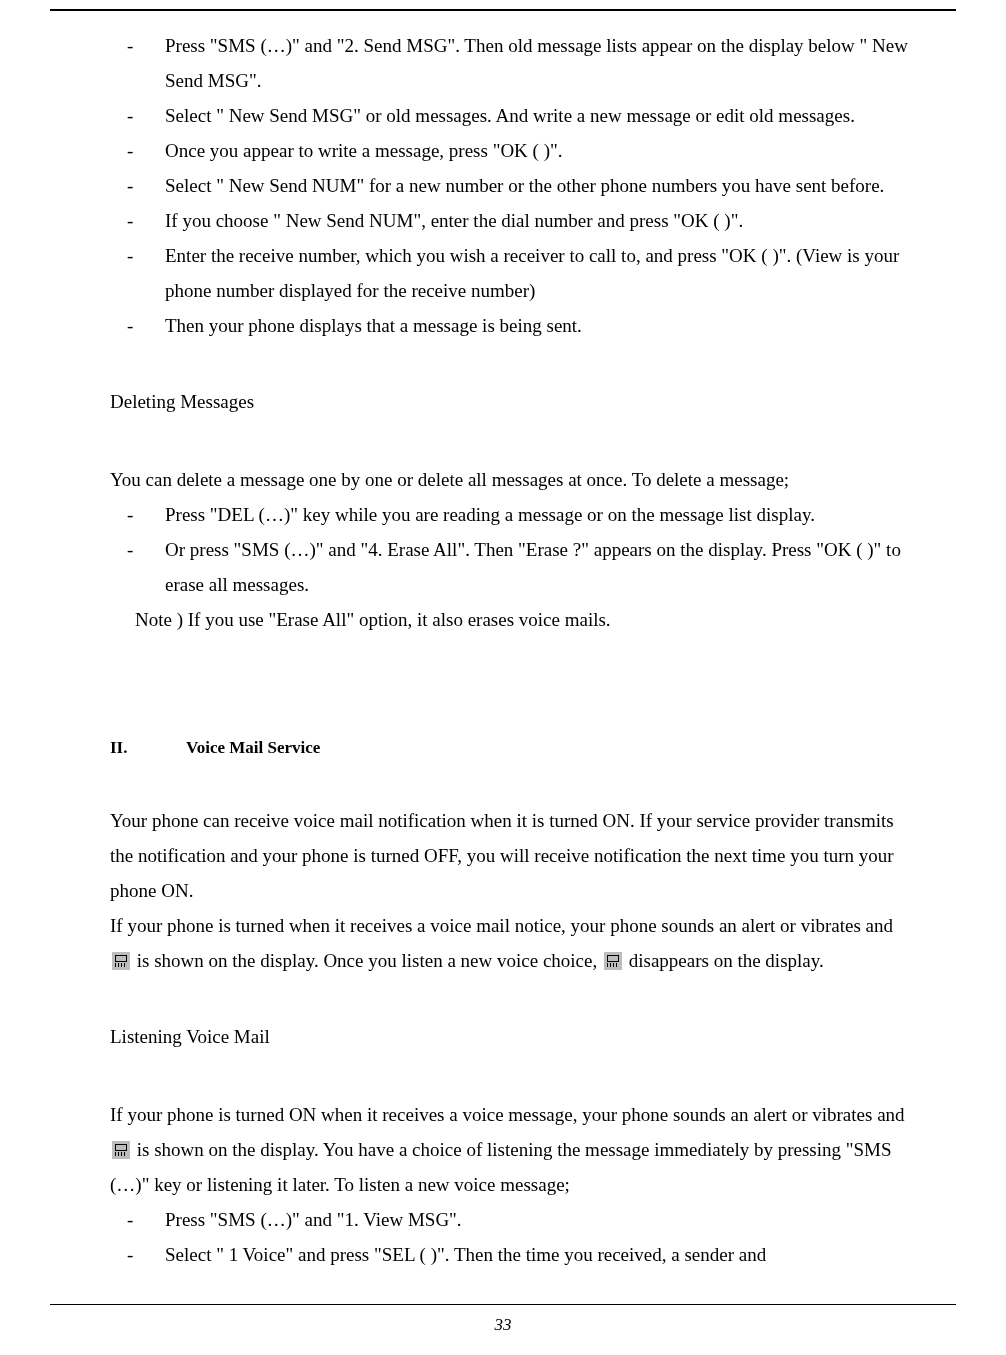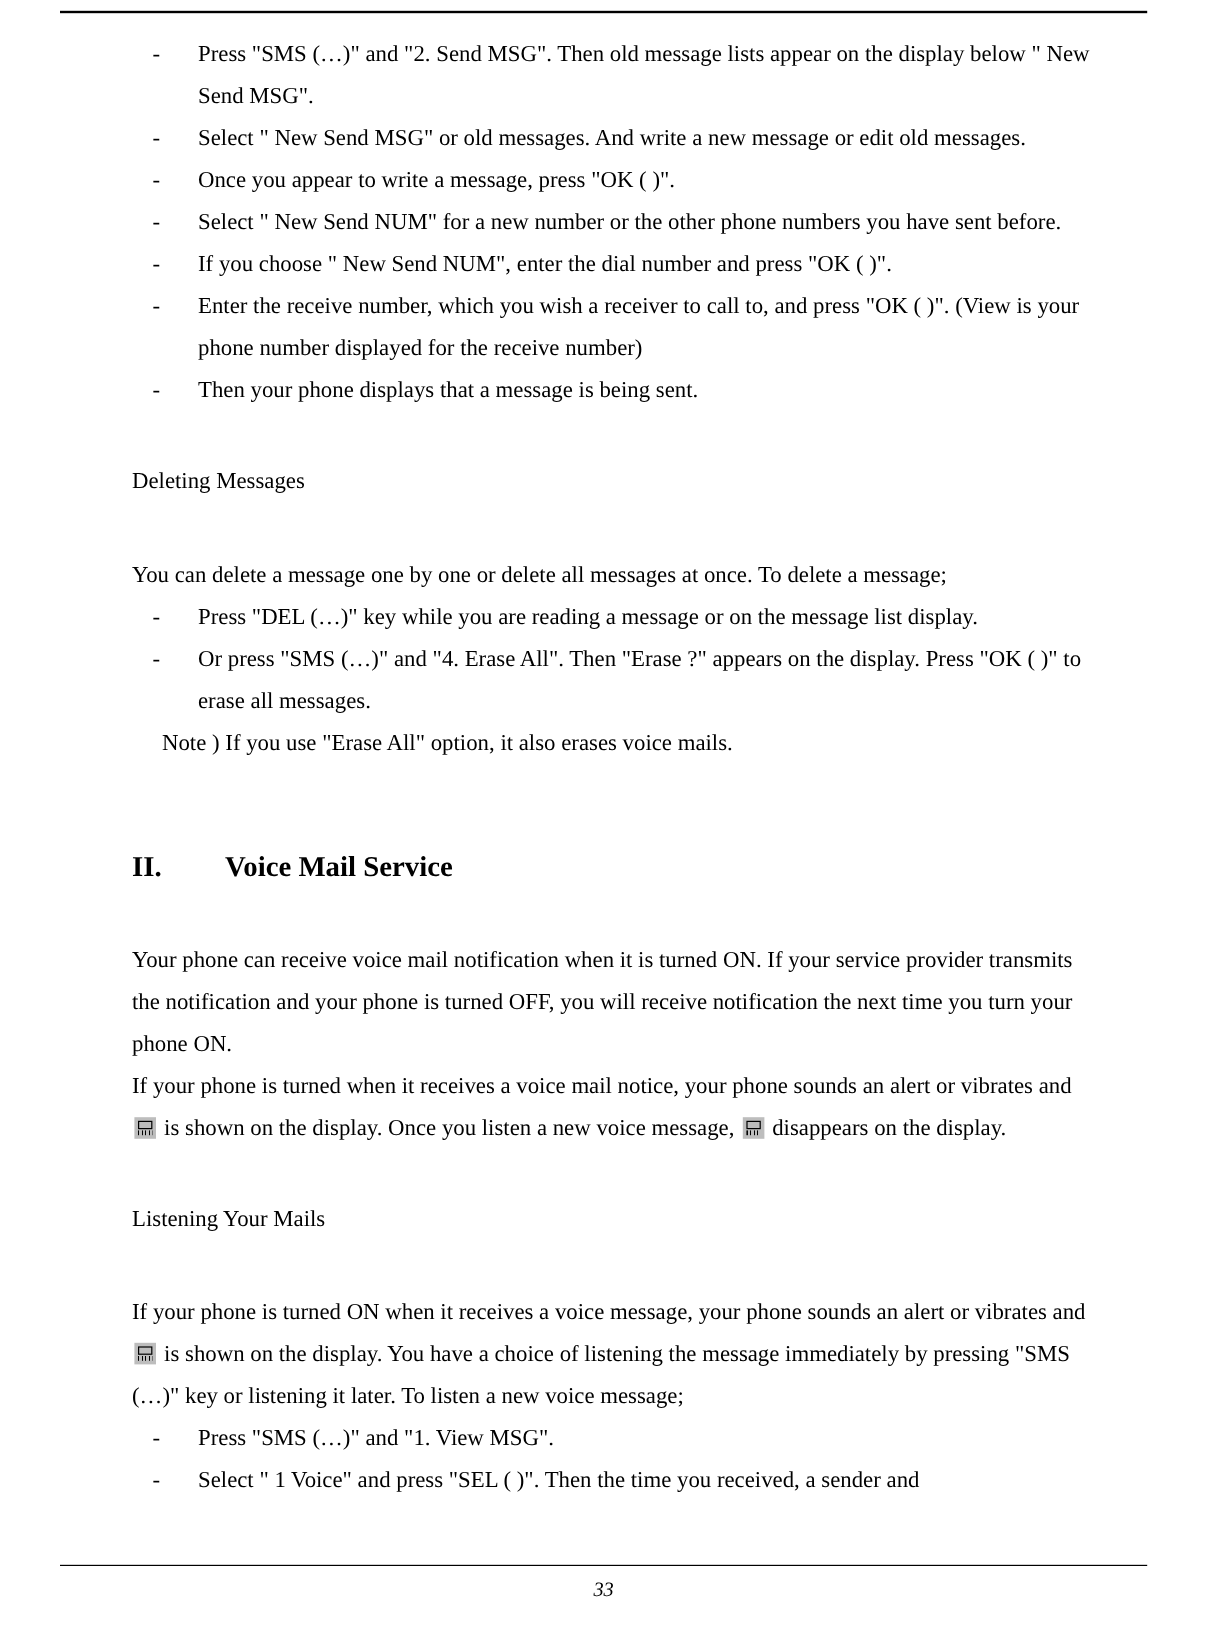--- a/index.html
+++ b/index.html
@@ -56,22 +56,22 @@
     line-height: 1.2;
   }
   .para {
     margin: 0;
   }
   .note-line {
     padding-left: 25px;
   }
   .section-heading {
     font-weight: bold;
-    font-size: 24px;
-    margin-top: 72px;
+    font-size: 17px;
+    margin-top: 101px;
     margin-bottom: 45px;
     line-height: 1.2;
   }
   .section-heading .roman {
     display: inline-block;
     width: 72px;
   }
   .vm-icon {
     display: inline-block;
     width: 18px;
@@ -146,26 +146,26 @@
 
     <div class="section-heading">
       <span class="roman">II.</span>
       <span>Voice Mail Service</span>
     </div>
 
     <p class="para">Your phone can receive voice mail notification when it is turned ON. If your service provider transmits the notification and your phone is turned OFF, you will receive notification the next time you turn your phone ON.</p>
     <p class="para">
       <span>If your phone is turned when it receives a voice mail notice, your phone sounds an alert or vibrates and </span>
       <span class="vm-icon"></span>
-      <span> is shown on the display. Once you listen a new voice message, </span>
+      <span> is shown on the display. Once you listen a new voice choice, </span>
       <span class="vm-icon"></span>
       <span> disappears on the display.</span>
     </p>
 
-    <div class="sub-heading">Listening Your Mails</div>
+    <div class="sub-heading">Listening Voice Mail</div>
 
     <p class="para">
       <span>If your phone is turned ON when it receives a voice message, your phone sounds an alert or vibrates and </span>
       <span class="vm-icon"></span>
       <span> is shown on the display. You have a choice of listening the message immediately by pressing "SMS (…)" key or listening it later. To listen a new voice message;</span>
     </p>
     <ul class="bullets">
       <li><span>Press "SMS (…)" and "1. View MSG".</span></li>
       <li><span>Select "    1 Voice" and press "SEL (   )". Then the time you received, a sender and</span></li>
     </ul>

